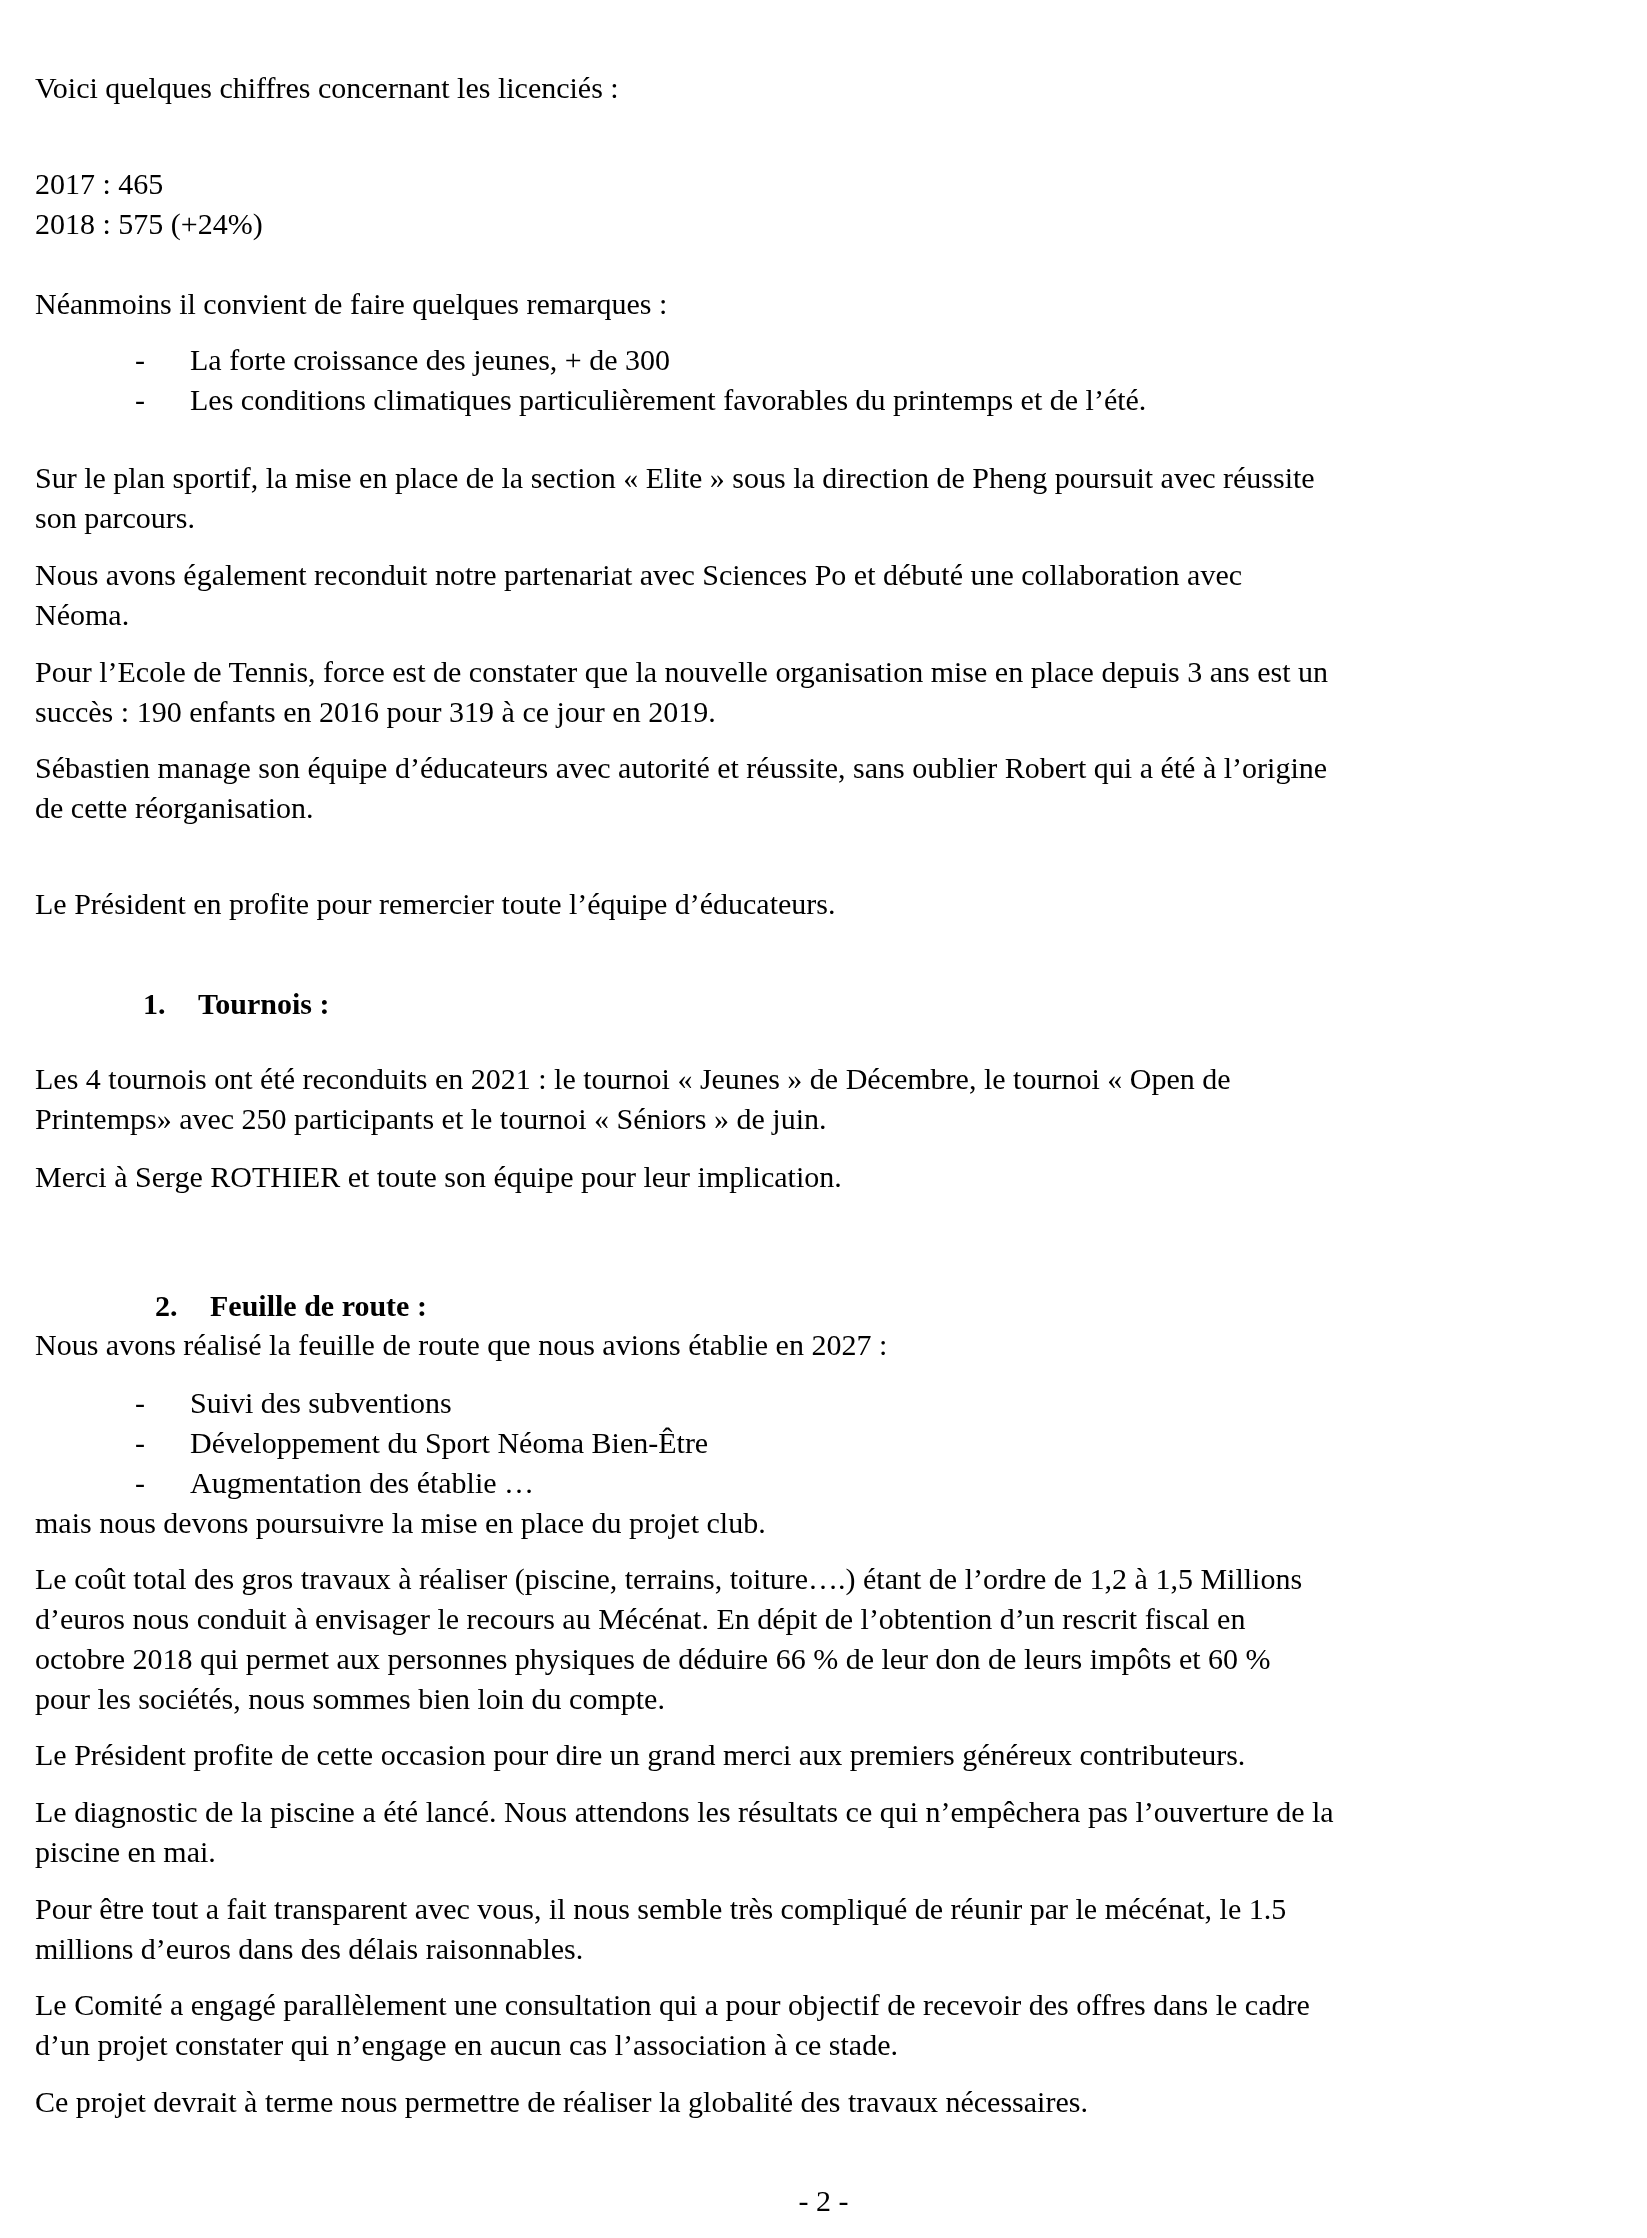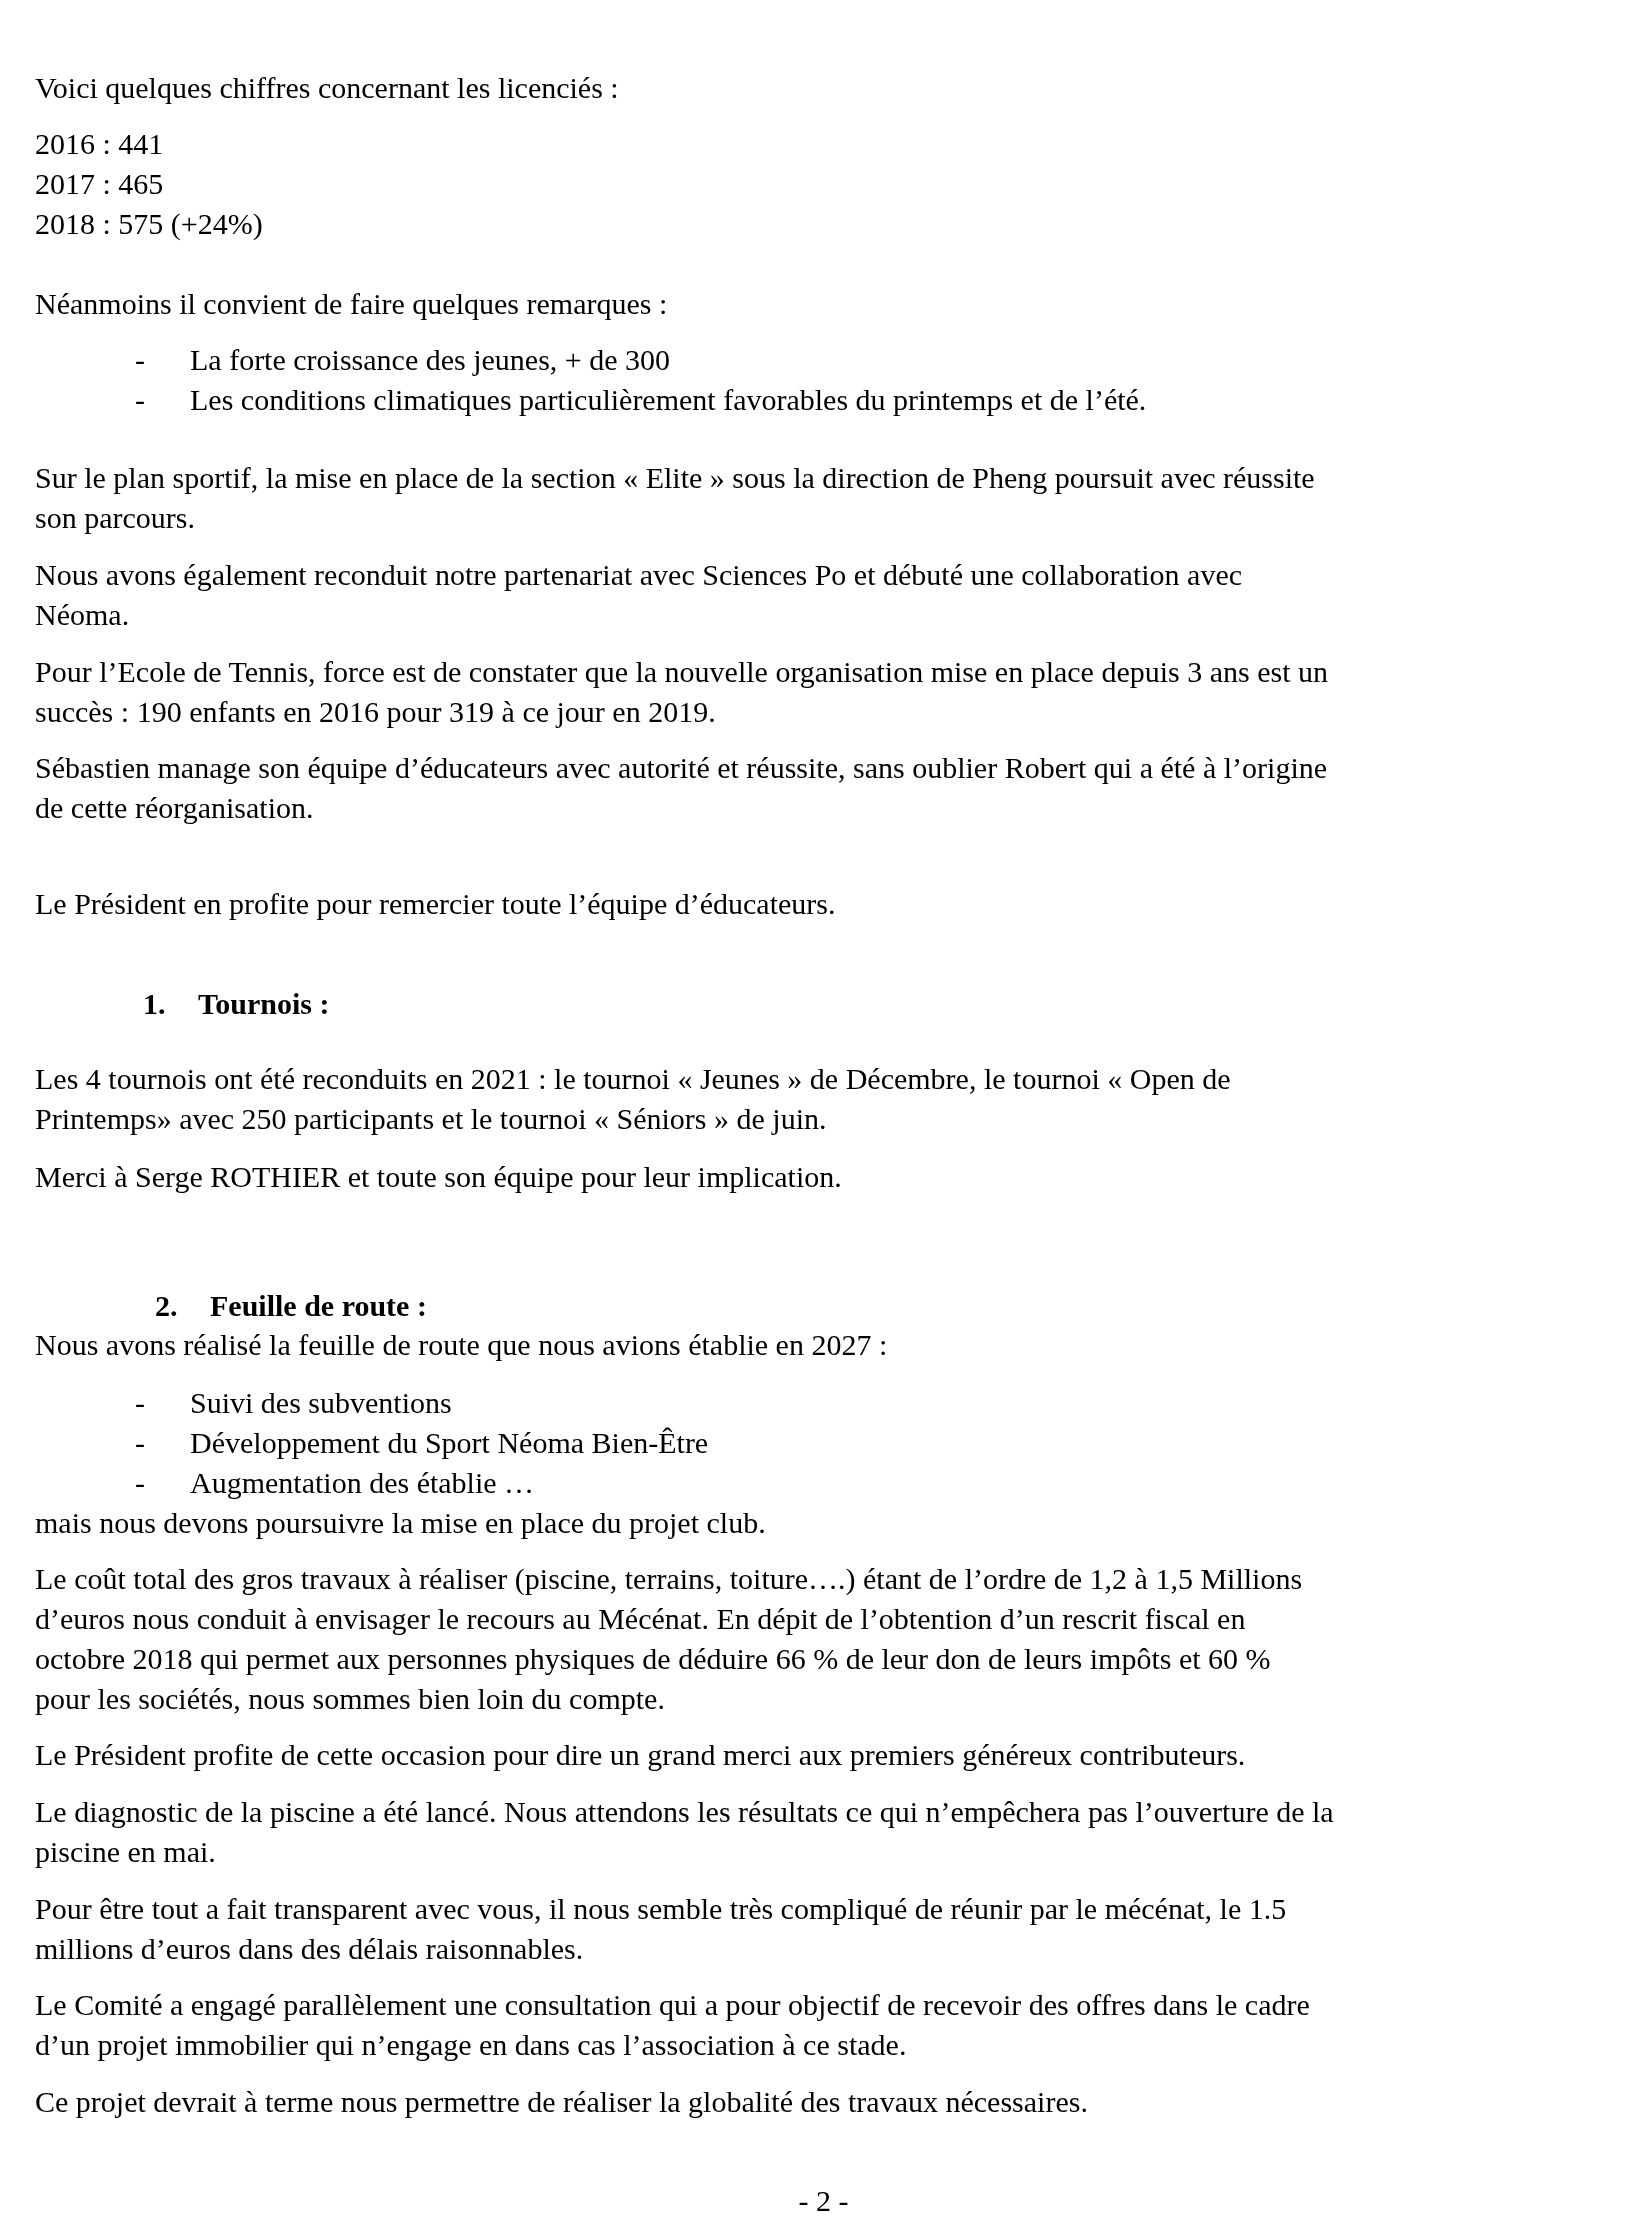--- a/index.html
+++ b/index.html
@@ -19,21 +19,20 @@
   .nowrap { white-space: nowrap; }
   .footer { position: absolute; left: 0; width: 1647px; text-align: center; top: 2181px; }
 </style>
 </head>
 <body>
 
 <div class="page">
 
   <p class="blk nowrap" style="top:68px">Voici quelques chiffres concernant les licenciés :</p>
 
-  <p class="blk nowrap" style="top:124px">2016 : 441</p>
   <p class="blk nowrap" style="top:164px">2017 : 465</p>
   <p class="blk nowrap" style="top:204px">2018 : 575 (+24%)</p>
 
   <p class="blk nowrap" style="top:284px">Néanmoins il convient de faire quelques remarques :</p>
 
   <div>
     <div>
       <span class="dash" style="top:340px">-</span>
       <span class="li-text" style="top:340px">La forte croissance des jeunes, + de 300</span>
     </div>
@@ -109,20 +108,20 @@
     <p class="blk nowrap" style="top:1832px">piscine en mai.</p>
   </div>
 
   <div>
     <p class="blk nowrap" style="top:1889px">Pour être tout a fait transparent avec vous,  il nous semble très compliqué de réunir par le mécénat, le 1.5</p>
     <p class="blk nowrap" style="top:1929px">millions d’euros dans des délais raisonnables.</p>
   </div>
 
   <div>
     <p class="blk nowrap" style="top:1985px">Le Comité a engagé parallèlement une consultation qui a pour objectif de recevoir des offres dans le cadre</p>
-    <p class="blk nowrap" style="top:2025px">d’un projet immobilier qui n’engage en dans cas l’association à ce stade.</p>
+    <p class="blk nowrap" style="top:2025px">d’un projet constater qui n’engage en aucun cas l’association à ce stade.</p>
   </div>
 
   <p class="blk nowrap" style="top:2082px">Ce projet devrait à terme nous permettre de réaliser la globalité des travaux nécessaires.</p>
 
   <div class="footer">- 2 -</div>
 </div>
 
 
 </body></html>

